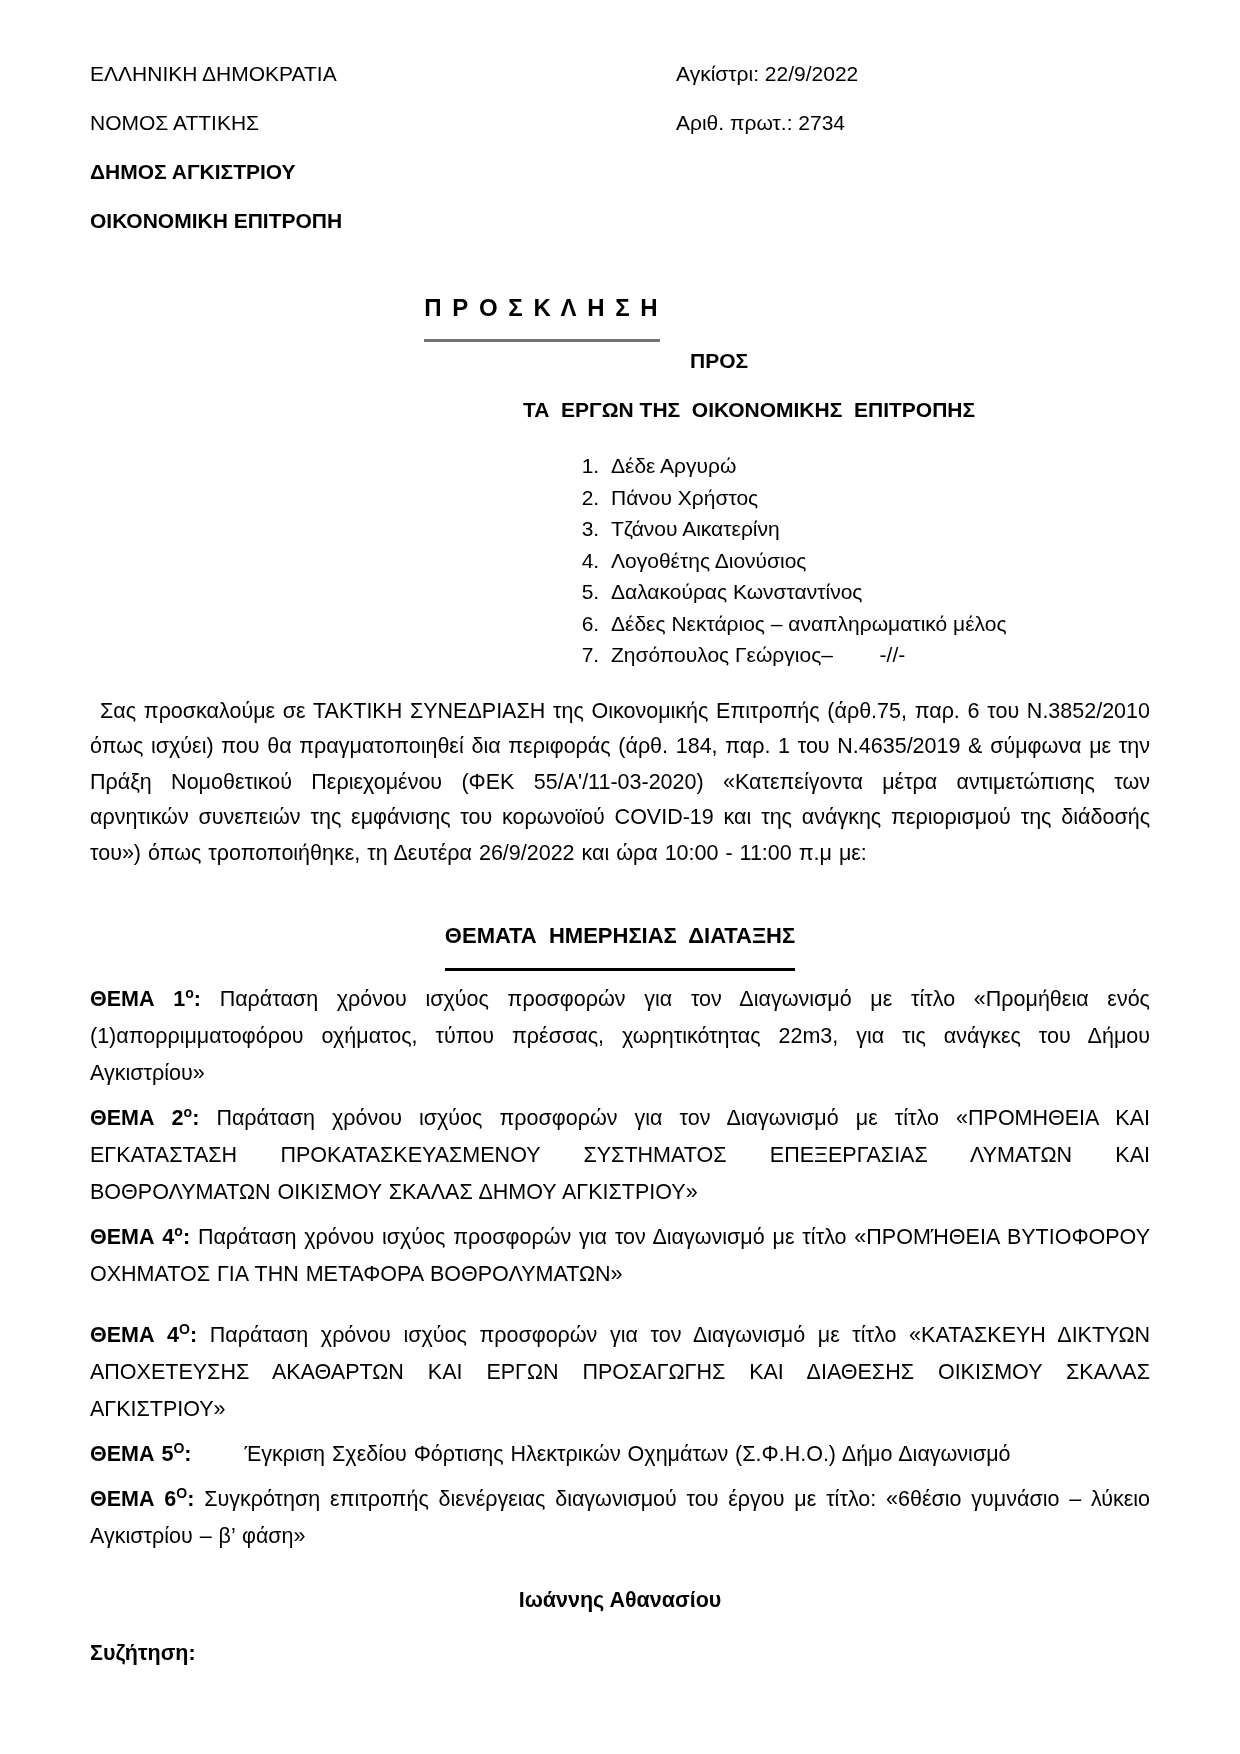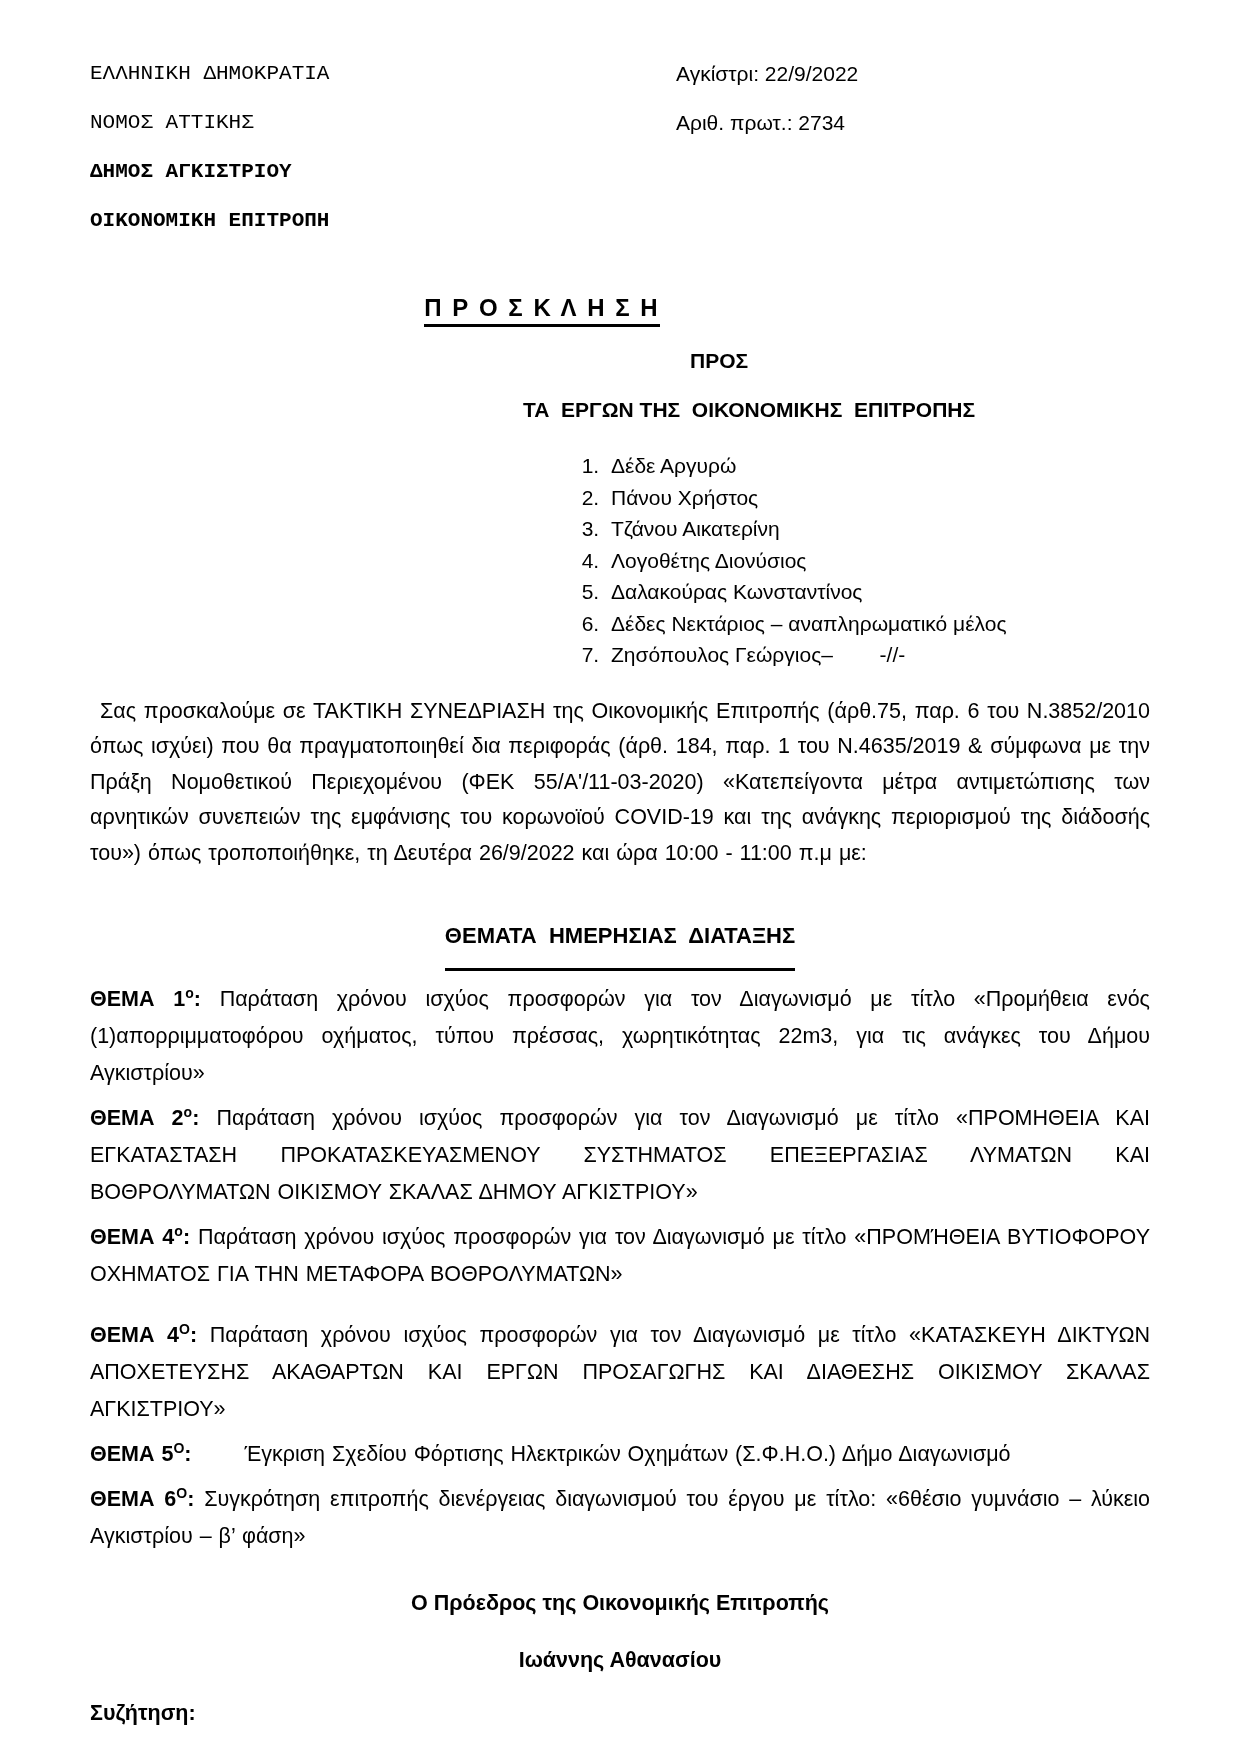--- a/index.html
+++ b/index.html
@@ -10,39 +10,39 @@
     font-family: "Liberation Sans", "DejaVu Sans", sans-serif;
   }
   .page {
     box-sizing: border-box;
     width: 1240px; height: 1754px;
     padding: 63px 90px 40px 90px;
     overflow: hidden;
   }
   
   .header-row { display: flex; }
-  .header-left { width: 550px; font-family: Liberation Mono, monospace; }
+  .header-left { width: 550px; }
   .header-right { width: 420px; margin-left: 36px; }
   .header-row p {
     margin: 0 0 27px 0;
     font-size: 21px; line-height: 22px;
     white-space: pre-wrap;
   }
   .bold { font-weight: bold; }
   
   .doc-title {
     margin: 36px 0 0 0;
     text-align: center;
     position: relative; left: -78px;
     font-size: 24px; line-height: 26px; font-weight: bold;
     letter-spacing: 2px;
   }
   .doc-title .u {
-    border-bottom: 3px solid #000000;
-    padding-bottom: 3px;
+    border-bottom: 3px solid #737373;
+    padding-bottom: 18px;
     white-space: pre-wrap;
   }
   
   .pros {
     margin: 29px 0 0 600px;
     font-size: 21px; line-height: 22px; font-weight: bold;
   }
   .to-heading {
     margin: 27px 0 0 433px;
     font-size: 21px; line-height: 22px; font-weight: bold;
@@ -170,18 +170,17 @@
   <p class="topic tab-after min1">
     <strong><span>ΘΕΜΑ 5</span><sup>Ο</sup><span>:</span></strong>
     <span>Έγκριση Σχεδίου Φόρτισης Ηλεκτρικών Οχημάτων (Σ.Φ.Η.Ο.) Δήμο Διαγωνισμό</span>
   </p>
 
   <p class="topic min2">
     <strong><span>ΘΕΜΑ 6</span><sup>Ο</sup><span>:</span></strong>
     <span>Συγκρότηση επιτροπής διενέργειας διαγωνισμού του έργου με τίτλο: «6θέσιο γυμνάσιο – λύκειο Αγκιστρίου – β’  φάση»</span>
   </p>
 
-  <p class="sig-role">Ο Πρόεδρος της Οικονομικής Επιτροπής</p>
   <p class="sig-name">Ιωάννης Αθανασίου</p>
 
   <p class="discussion">Συζήτηση:</p>
 
 </div>
 
 </body></html>

